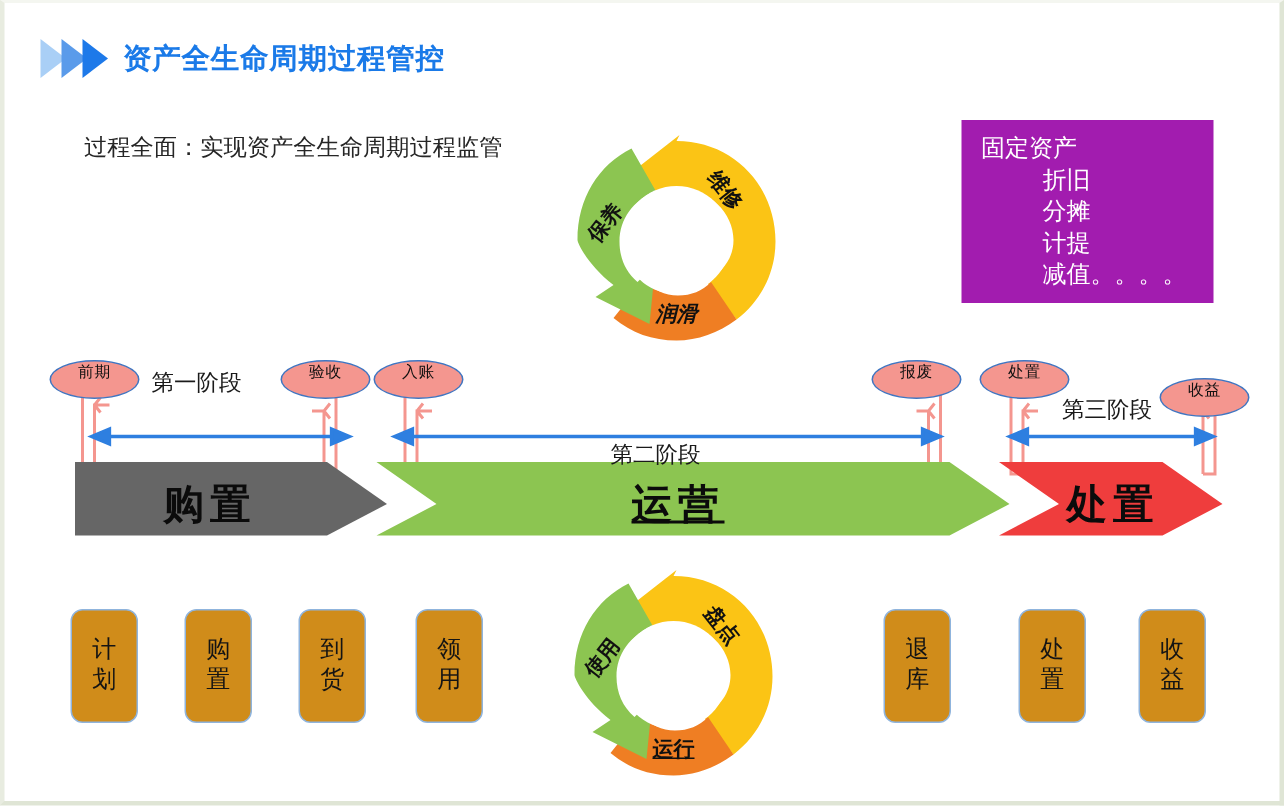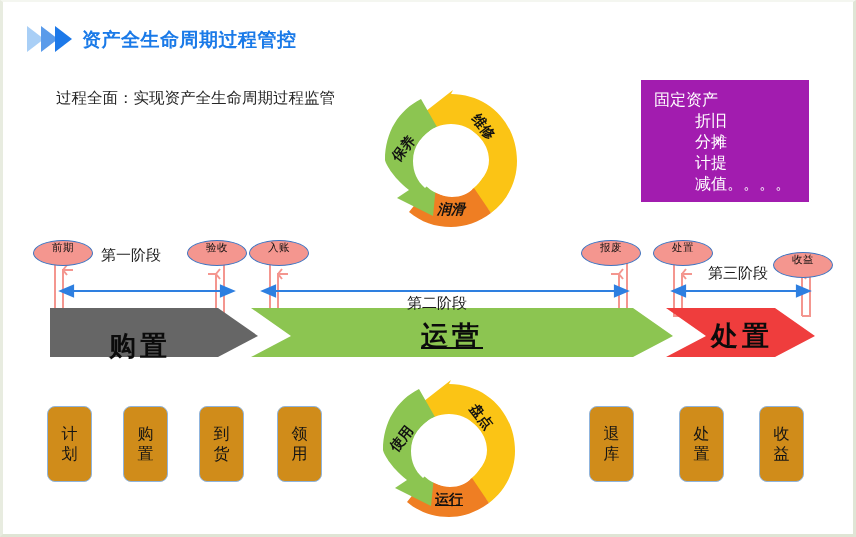--- a/index.html
+++ b/index.html
@@ -264,21 +264,21 @@
         <span>处置</span>
       </div>
     <div class="ellipse-cap" style="left:770px; top:14px;">
         <span>收益</span>
       </div>
 
     <div class="stage-label" style="left:98px;  top:8px;text-align:right;">第一阶段</div>
     <div class="stage-label" style="left:404px; top:40px;margin-top:16px;">第二阶段</div>
     <div class="stage-label" style="left:705px; top:26px;">第三阶段</div>
 
-    <div class="chev-text" style="left:106px; top:80px;margin-top:10px;">购置</div>
+    <div class="chev-text" style="left:106px; top:80px;">购置</div>
     <div class="chev-text" style="left:418px; top:80px;text-decoration:underline;">运营</div>
     <div class="chev-text" style="left:708px; top:80px;">处置</div>
   </div>
 
   <div class="vbox" style="left:44px;  top:404px;">
     <span>计</span>
     <span>划</span>
   </div>
   <div class="vbox" style="left:120px; top:404px;">
     <span>购</span>

